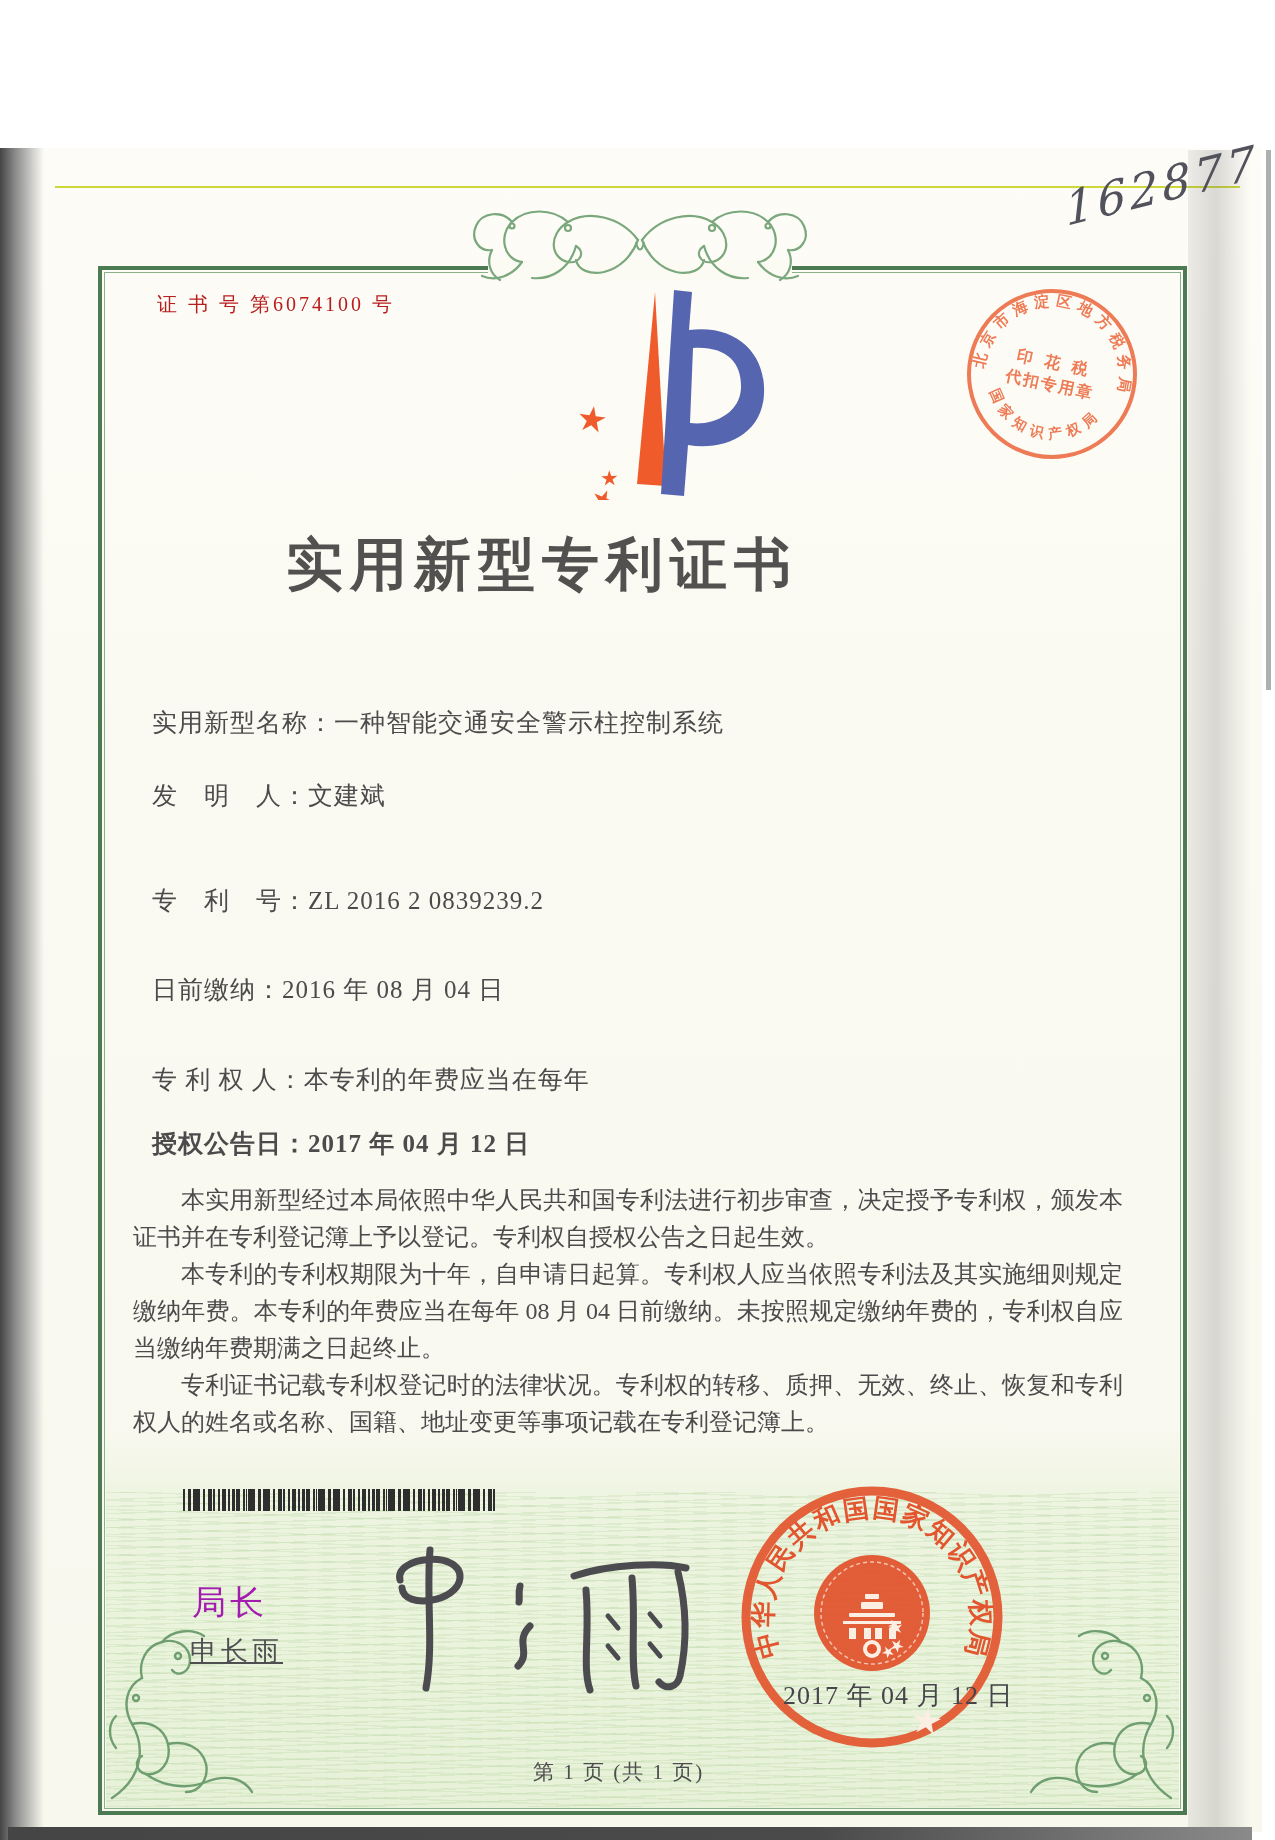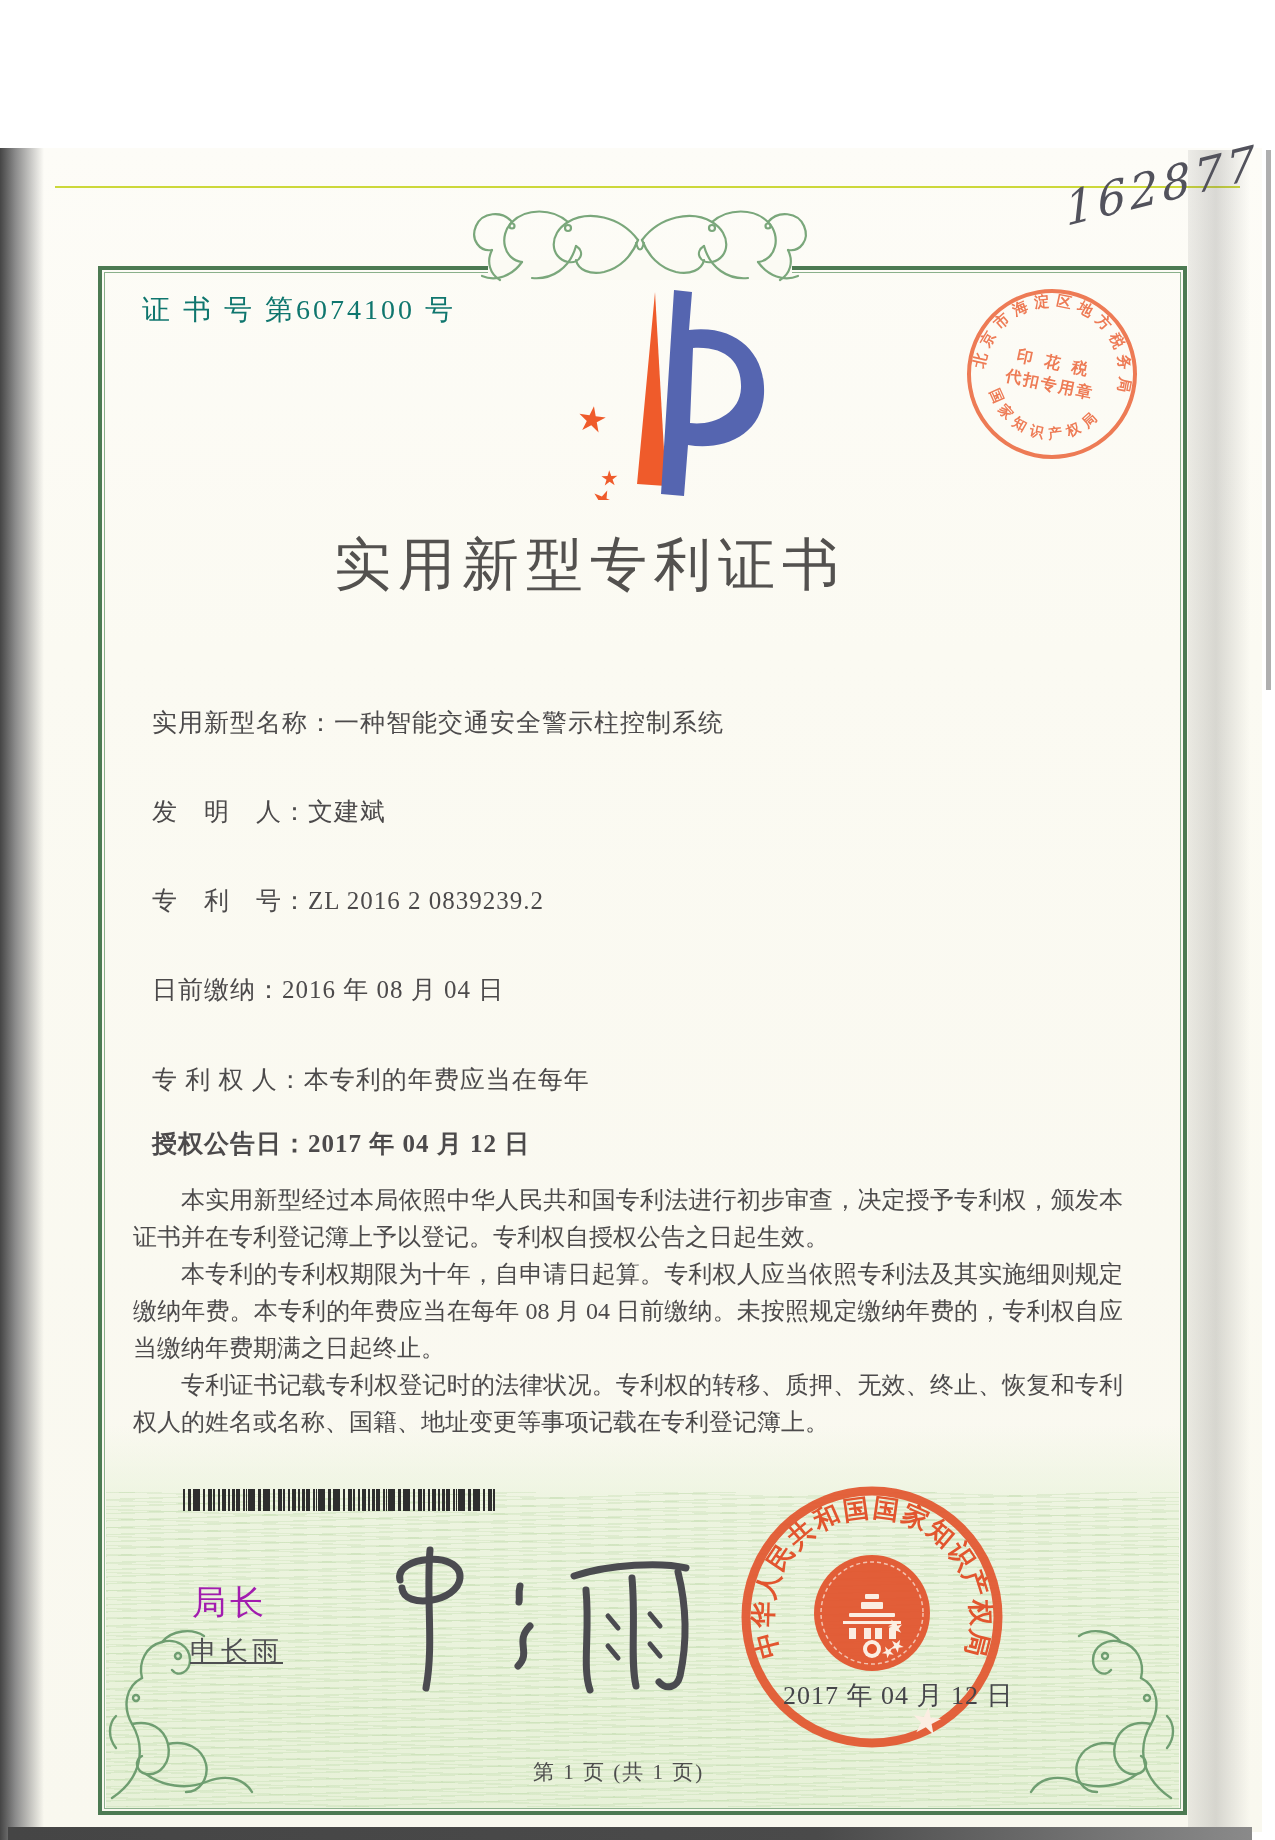--- a/index.html
+++ b/index.html
@@ -28,25 +28,25 @@
   .tint{left:106px;top:1425px;width:1073px;height:384px;z-index:3;
         background:linear-gradient(180deg,rgba(234,243,220,0) 0%,rgba(234,243,220,.85) 22%,#eaf3dc 55%,#e7f1d8 100%);}
   .waves{left:106px;top:1492px;width:1073px;height:315px;z-index:3;opacity:.85;
         background:
           repeating-linear-gradient(178deg,rgba(150,195,125,.22) 0 1.5px,rgba(0,0,0,0) 1.5px 7px),
           repeating-linear-gradient(182deg,rgba(150,195,125,.18) 0 1.5px,rgba(0,0,0,0) 1.5px 9px);}
 
   
   .handwritten{left:1062px;top:156px;width:220px;font-family:"DejaVu Serif",serif;font-style:italic;
         font-size:46px;color:#52525c;letter-spacing:4px;transform:rotate(-14deg) skewX(-10deg);z-index:8;}
-  .cert-no{left:142px;top:291px;font-size:28px;letter-spacing:3px;color:#0f766e;z-index:6;}
-  .title{left:286px;top:527px;width:560px;font-size:57px;font-weight:normal;letter-spacing:7px;
-         color:#53514f;z-index:6;white-space:nowrap;text-align:right;}
+  .cert-no{left:157px;top:291px;font-size:20px;letter-spacing:3px;color:#b91c1c;z-index:6;}
+  .title{left:286px;top:527px;width:560px;font-size:57px;font-weight:bold;letter-spacing:7px;
+         color:#53514f;z-index:6;white-space:nowrap;}
   .field{left:152px;font-size:25px;letter-spacing:1px;color:#4c4a4b;z-index:6;white-space:nowrap;margin-top:26px;}
-  .f0{top:680px;} .f1{top:769px;text-align:center;} .f2{top:858px;} .f3{top:947px;} .f4{top:1037px;} .f5{top:1101px;font-weight:bold;}
+  .f0{top:680px;} .f1{top:753px;text-align:center;} .f2{top:858px;} .f3{top:947px;} .f4{top:1037px;} .f5{top:1101px;font-weight:bold;}
   .body-text{left:133px;top:1182px;width:990px;font-size:24px;line-height:37px;text-align:justify;
          color:#4c4a4b;z-index:6;}
   .body-text p{margin:0;text-indent:2em;}
   .barcode{left:183px;top:1489px;width:312px;height:22px;z-index:6;background:
       repeating-linear-gradient(90deg,#2e2e2e 0 2px,rgba(0,0,0,0) 2px 5px),
       repeating-linear-gradient(90deg,#2e2e2e 0 1px,rgba(0,0,0,0) 1px 7px),
       repeating-linear-gradient(90deg,rgba(0,0,0,0) 0 11px,#2e2e2e 11px 14px);}
   .issuer-label{left:192px;top:1580px;font-family:"Liberation Sans","DejaVu Sans",sans-serif;
       font-size:34px;color:#a21caf;letter-spacing:4px;z-index:6;}
   .issuer-name{left:190px;top:1633px;font-family:"Liberation Sans","DejaVu Sans",sans-serif;

